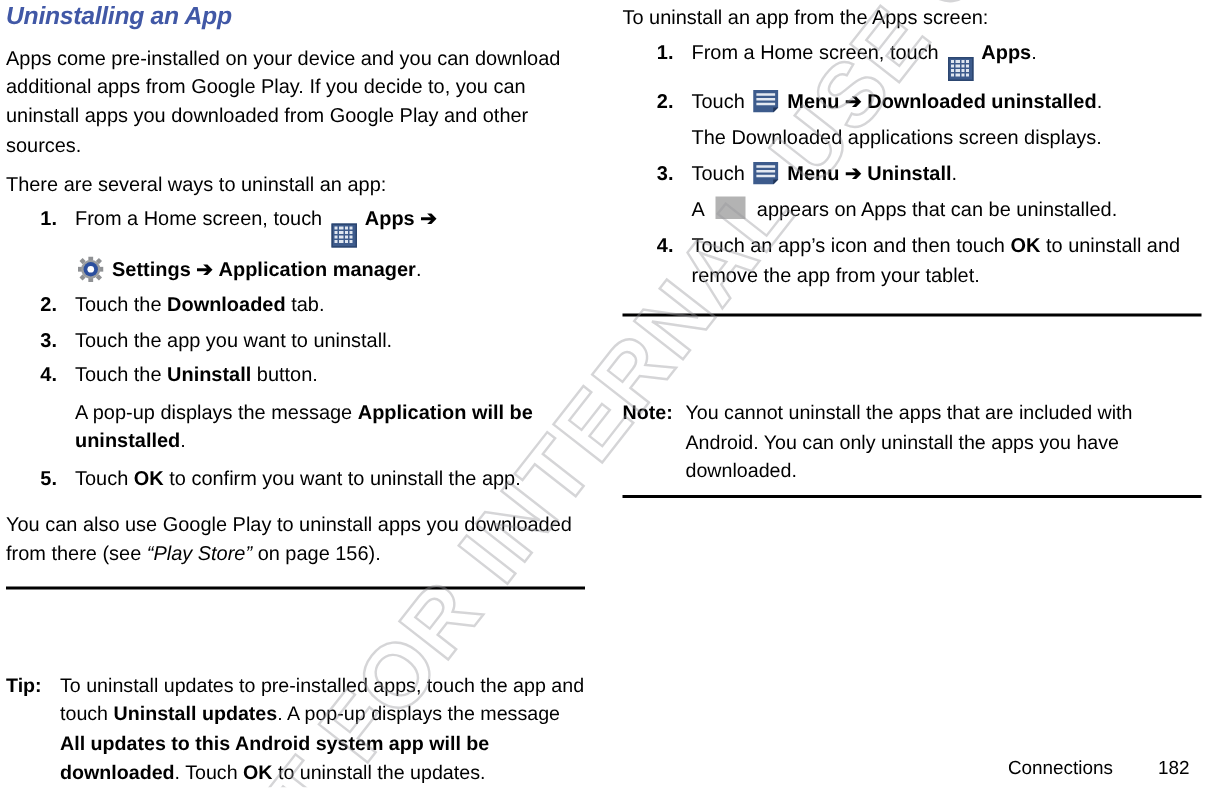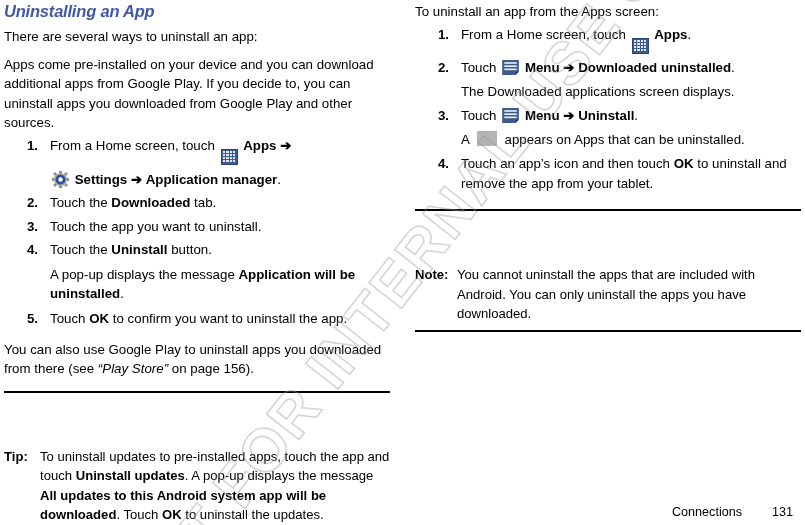--- a/index.html
+++ b/index.html
@@ -203,23 +203,23 @@
 <div id="watermark">
   <div class="wm-text">DRAFT FOR INTERNAL USE ONLY</div>
 </div>
 
 <div id="page">
 
   <div class="column" id="col-left">
 
     <h1 class="doc-heading">Uninstalling an App</h1>
 
+    <p class="para first">Apps come pre-installed on your device and you can download additional apps from Google Play. If you decide to, you can uninstall apps you downloaded from Google Play and other sources.</p>
+
     <p class="para tight">There are several ways to uninstall an app:</p>
-
-    <p class="para first">Apps come pre-installed on your device and you can download additional apps from Google Play. If you decide to, you can uninstall apps you downloaded from Google Play and other sources.</p>
 
     <ol class="steps">
 
       <li>
         <span class="num">1.</span><span>From a Home screen, touch </span><span class="icon-inline apps-icon">
             <span></span>
             <span></span>
             <span></span>
             <span></span>
             <span></span>
@@ -346,16 +346,16 @@
 
     <div class="callout note" style="margin-top:16px;">
       <div class="callout-body">
         <span class="callout-label">Note:</span><span>You cannot uninstall the apps that are included with Android. You can only uninstall the apps you have downloaded.</span>
       </div>
     </div>
 
   </div>
 
   <div id="footer">
-    <span class="f-chapter">Connections</span><span class="f-page">131</span>
+    <span class="f-chapter">Connections</span><span class="f-page">182</span>
   </div>
 
 </div>
 
 </body></html>

